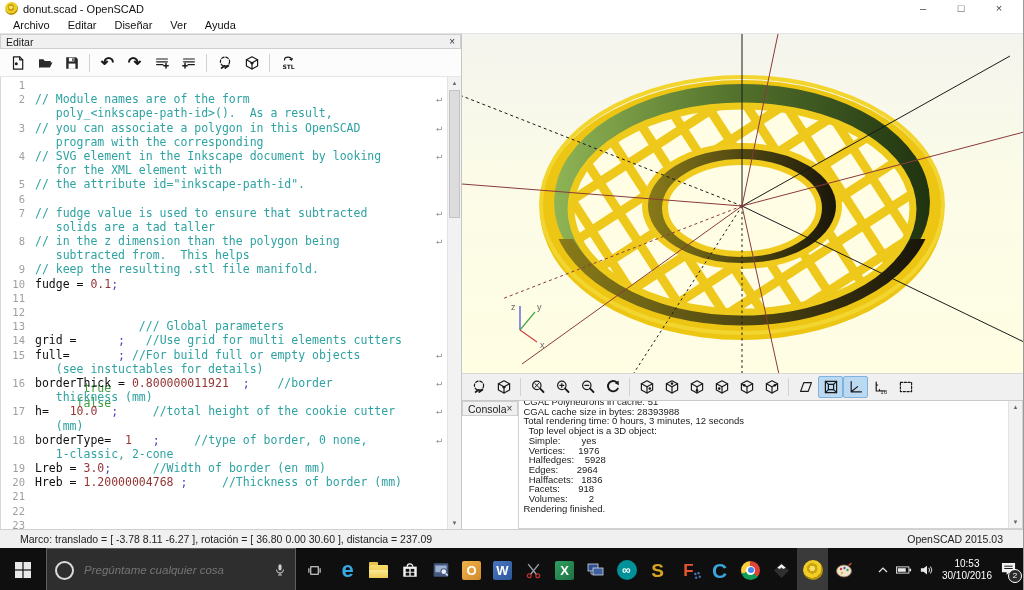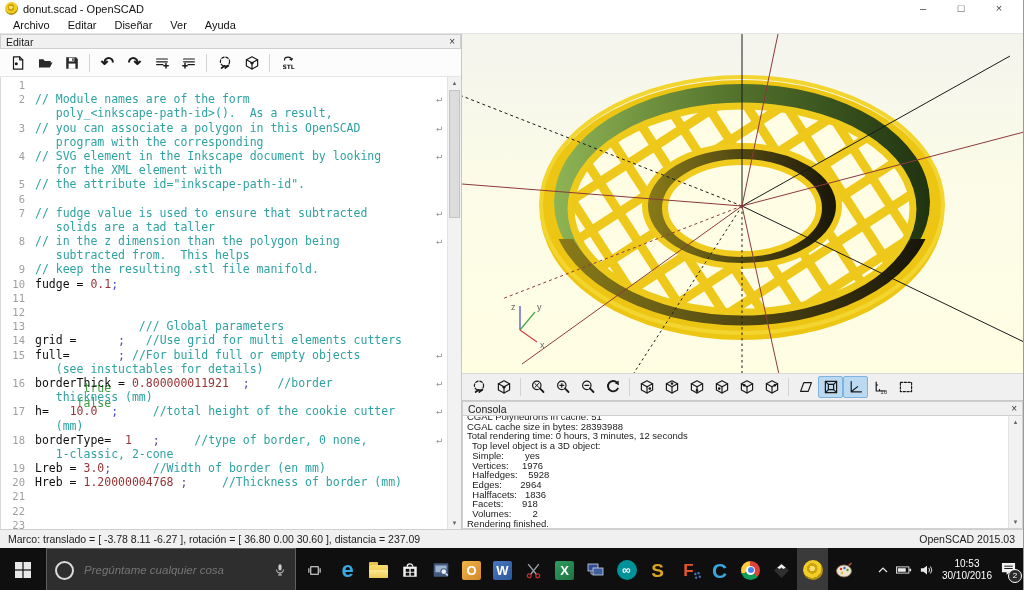--- a/index.html
+++ b/index.html
@@ -38,28 +38,28 @@
   .sb-arrow.bottom{position:absolute;bottom:0;left:0;right:0;}
   .sb-thumb{position:absolute;top:13px;left:1px;right:1px;height:128px;background:#dcdcdc;border:1px solid #c4c4c4;box-sizing:border-box;}
 
   
   .right-pane{flex:1;display:flex;flex-direction:column;min-width:0;}
   .viewport{height:339px;flex:none;position:relative;background:linear-gradient(#f4f4ee 0%,#fbfbe8 40%,#fffee3 100%);overflow:hidden;}
   .viewport svg{display:block;}
   .vp-toolbar{height:26px;flex:none;background:#f0f0f0;border-top:1px solid #d8d8d8;border-bottom:1px solid #c9c9c9;display:flex;align-items:center;padding-left:4px;}
   .vp-btn{width:25px;height:22px;display:flex;align-items:center;justify-content:center;flex:none;border:1px solid transparent;border-radius:2px;box-sizing:border-box;}
   .vp-btn.active{background:#bcd9f2;border-color:#7fb2de;}
-  .console-panel{flex:1;display:flex;flex-direction:column;min-height:0;}
+  .console-panel{flex:1;display:flex;flex-direction:row;min-height:0;}
   .console-body-wrap{flex:1;display:flex;background:#fff;border:1px solid #d2d2d2;border-top:none;overflow:hidden;min-height:0;}
   .console-body{flex:1;font-size:9.5px;line-height:9.7px;color:#1a1a1a;white-space:pre;overflow:hidden;padding:2px 0 9px 4px;}
   .console-line.clip{margin-top:-6px;}
   .con-scrollbar{width:13px;flex:none;background:#f2f2f2;border-left:1px solid #e2e2e2;position:relative;}
 
   
-  .statusbar{height:18px;flex:none;background:#f0f0f0;border-top:1px solid #cfcfcf;display:flex;align-items:center;font-size:10.5px;color:#222;padding:0 8px;}
+  .statusbar{height:18px;flex:none;background:#f0f0f0;border-top:1px solid #cfcfcf;display:flex;align-items:center;font-size:10.5px;color:#222;padding:0 20px;}
   .sb-right{margin-left:auto;}
 
   
   .taskbar{height:44px;flex:none;background:#0f0f0f;display:flex;align-items:stretch;color:#fff;}
   .start{width:46px;display:flex;align-items:center;justify-content:center;flex:none;}
   .search{width:250px;flex:none;background:#2e2e2e;border:1px solid #5f5f5f;box-sizing:border-box;display:flex;align-items:center;padding:0 8px;gap:8px;}
   .cortana-ring{width:15px;height:15px;border:2px solid #dadada;border-radius:50%;flex:none;}
   .search input{flex:1;background:transparent;border:none;outline:none;color:#c9c9c9;font-size:11.5px;font-family:"Liberation Sans",sans-serif;min-width:0;font-style:italic;}
   .taskview{width:36px;display:flex;align-items:center;justify-content:center;flex:none;}
   .apps{display:flex;flex:none;}

